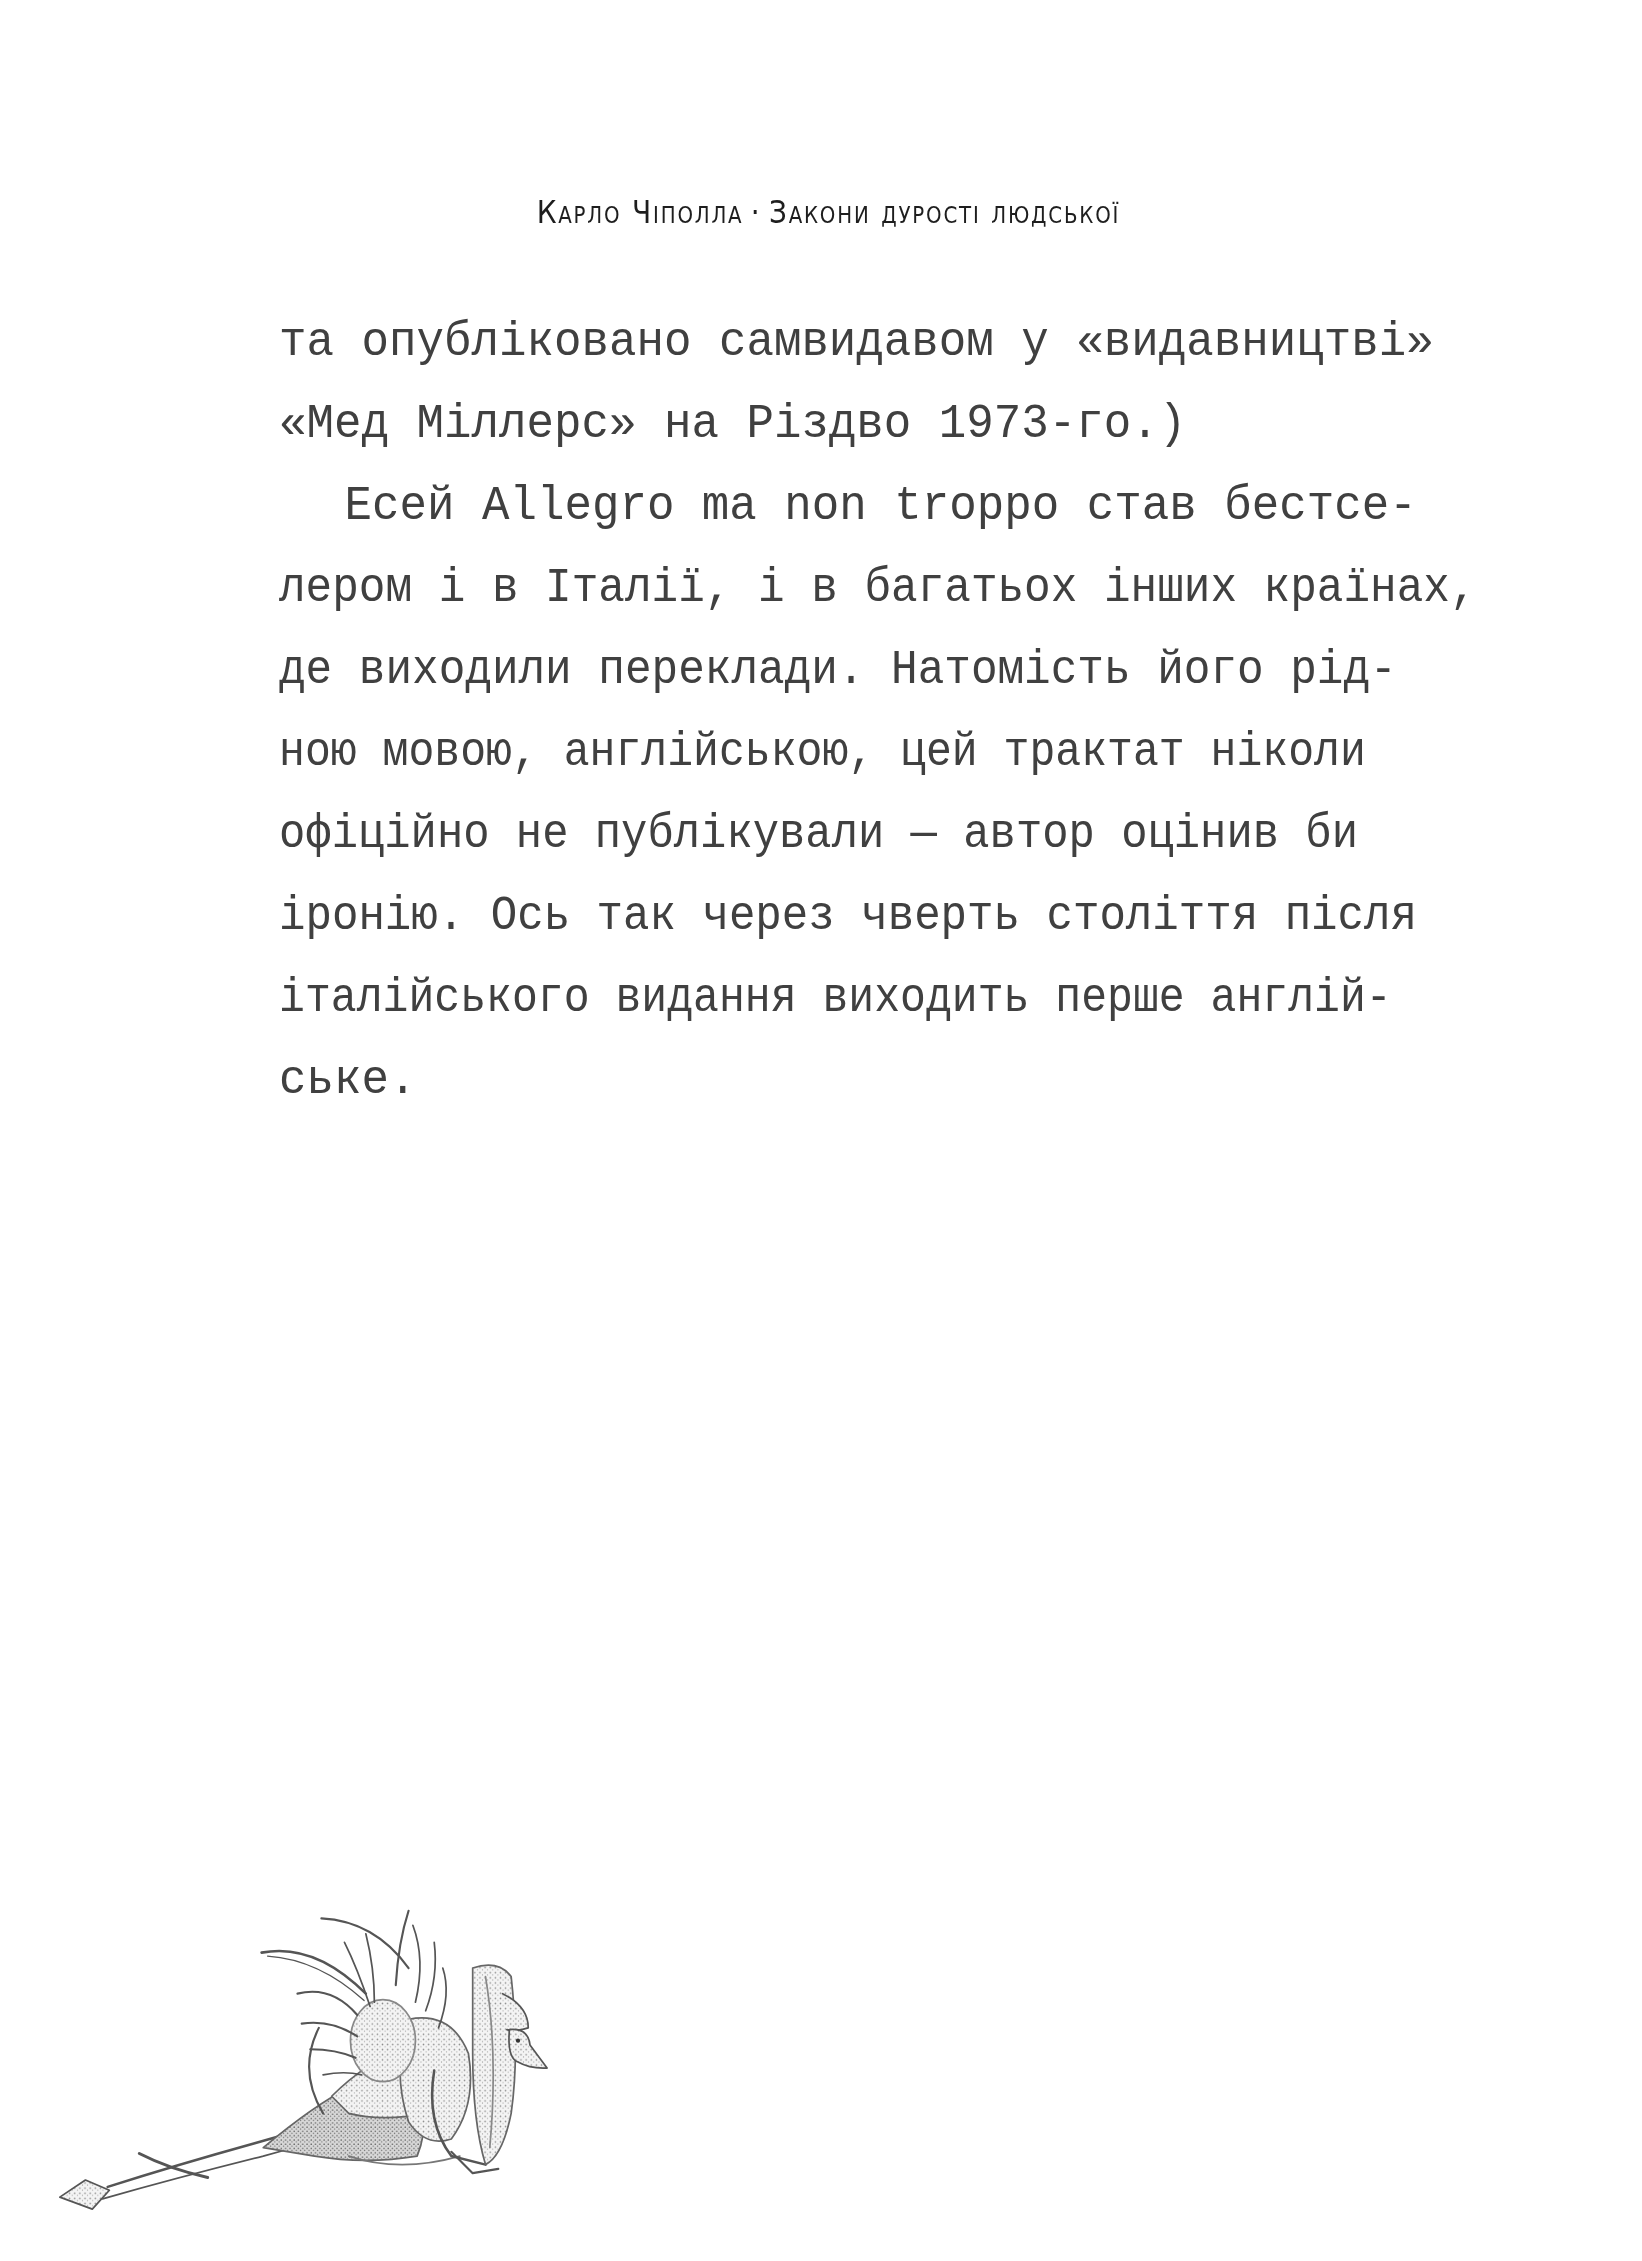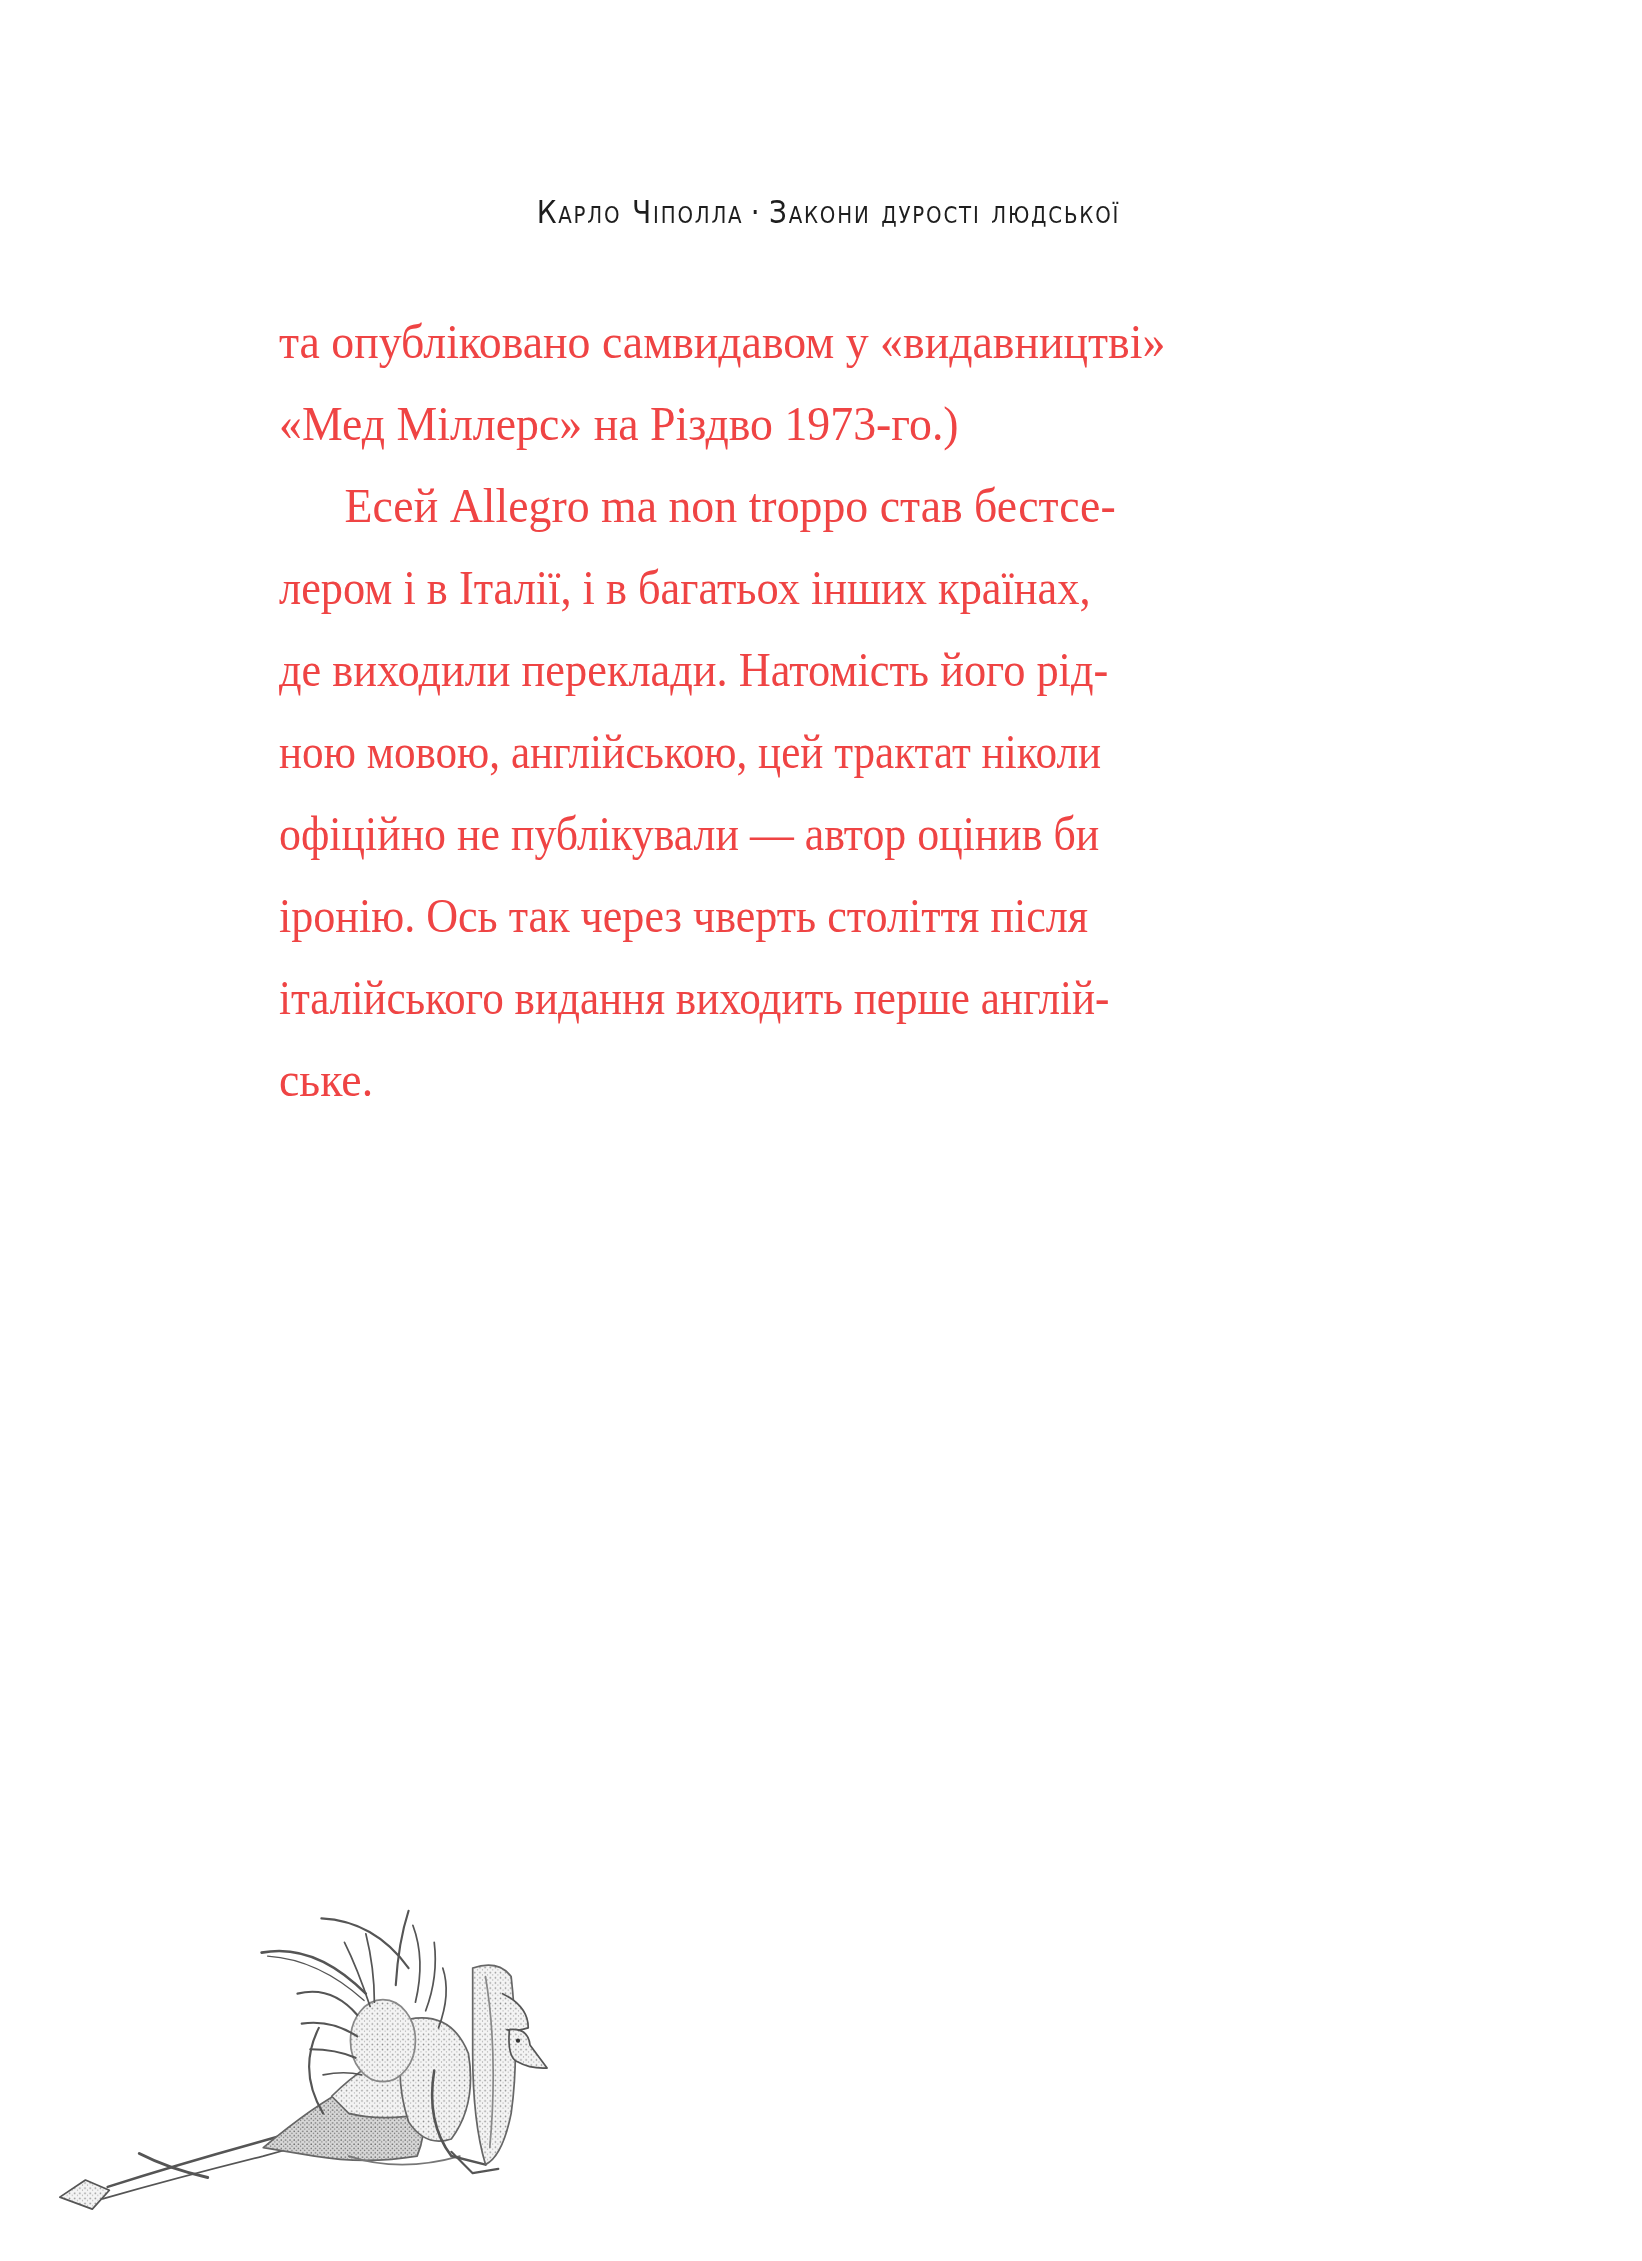--- a/index.html
+++ b/index.html
@@ -37,24 +37,24 @@
       transform-origin: 821px 0;
     }
     .running-head .sep {
       padding: 0 8.6px;
     }
     .body-text {
       position: absolute;
       left: 272px;
       top: 301px;
       width: 1104px;
-      font-family: Liberation Serif, serif;
+      font-family: Liberation Mono, monospace;
       font-size: 49px;
       line-height: 82px;
-      color: #ef4444;
+      color: #404040;
     }
     .body-text .line {
       display: block;
       white-space: nowrap;
       transform-origin: 0 0;
     }
     .body-text .indent {
       padding-left: 70px;
     }
     .illustration {

